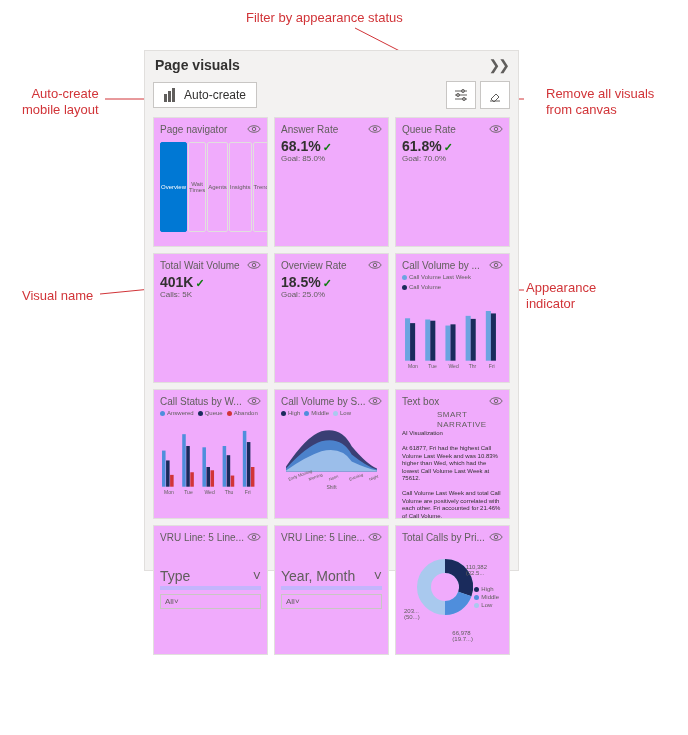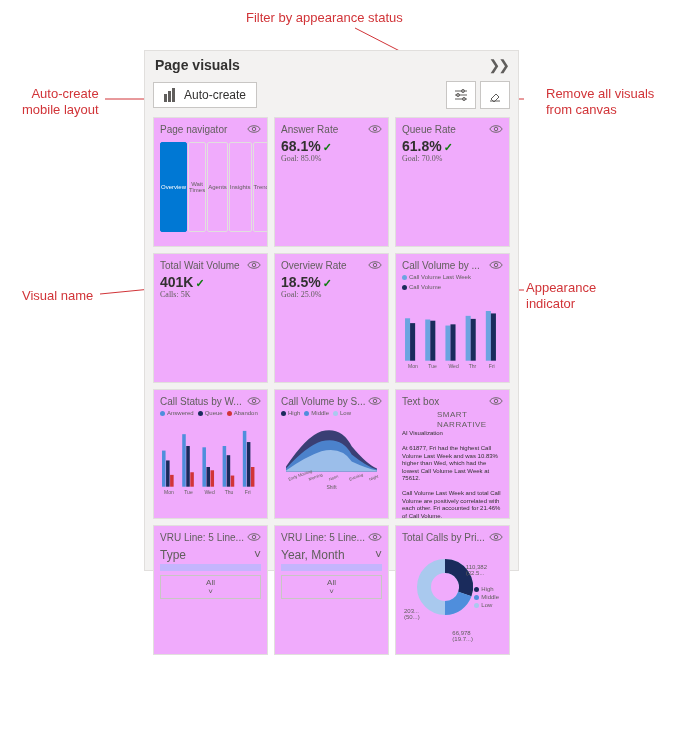--- a/index.html
+++ b/index.html
@@ -100,39 +100,39 @@
     padding: 4px 6px 0 6px;
     font-size: 10px;
     color: #605e5c;
     min-height: 18px;
   }
   .card-title { white-space: nowrap; overflow: hidden; text-overflow: ellipsis; flex: 1; }
   .eye { width: 14px; height: 14px; flex-shrink: 0; }
   .card-body { flex: 1; padding: 2px 6px 6px 6px; font-size: 8px; color: #605e5c; overflow: hidden; }
   .kpi-val { font-size: 14px; font-weight: 600; color: #323130; }
   .kpi-val .check { color: #107c10; font-size: 11px; margin-left: 2px; }
-  .kpi-goal { font-size: 8px; color: #605e5c; font-family: Liberation Serif, serif; }
+  .kpi-goal { font-size: 8px; color: #605e5c; }
 
   
   .pnav { display: flex; gap: 0; height: 90px; margin-top: 4px; }
   .ptab { flex: 1; border: 1px solid #e1dfdd; margin-right: 1px; border-radius: 2px; display: flex; align-items: center; justify-content: center; }
   .ptab span { writing-mode: horizontal-tb; font-size: 6px; color: #605e5c; transform: rotate(0); text-align:center; }
   .ptab.active { background: #0078d4; border-color: #0078d4; }
   .ptab.active span { color: #fff; }
 
   
   .barchart, .areachart, .donut { width: 100%; }
   .legend { font-size: 6px; display: flex; gap: 4px; flex-wrap: wrap; }
   .legend .dot { display:inline-block; width:5px; height:5px; border-radius:50%; margin-right:2px; vertical-align:middle; }
 
   .textbox-body { font-size: 6px; line-height: 1.25; color: #323130; }
   .textbox-body .tt { font-size: 8px; color: #605e5c; letter-spacing: 0.5px; margin-left: 35px; }
 
-  .slicer-row { display:flex; font-size:12px; color:#605e5c; align-items:center; justify-content:space-between; border-bottom:7px solid #c4b5fd; padding:2px 0; }
-  .slicer-dd { border:1px solid #c8c6c4; font-size:8px; padding:2px 4px; margin-top:4px; display:flex; justify-content:flex-start; align-items:center;flex-direction:column; }
+  .slicer-row { display:flex; font-size:14px; color:#605e5c; align-items:center; justify-content:space-between; border-bottom:4px solid #c4b5fd; padding:2px 0;margin-top:20px; }
+  .slicer-dd { border:1px solid #c8c6c4; font-size:8px; padding:2px 4px; margin-top:4px; display:flex; justify-content:flex-start; align-items:center; }
 </style>
 </head>
 <body>
 
 <div class="anno" style="left:22px; top:86px; text-align:right;">Auto-create
 mobile layout</div>
 <div class="anno" style="left:246px; top:10px;">Filter by appearance status</div>
 <div class="anno" style="left:526px; top:86px;margin-left:20px;">Remove all visuals
 from canvas</div>
 <div class="anno" style="left:22px; top:288px;">Visual name</div>

